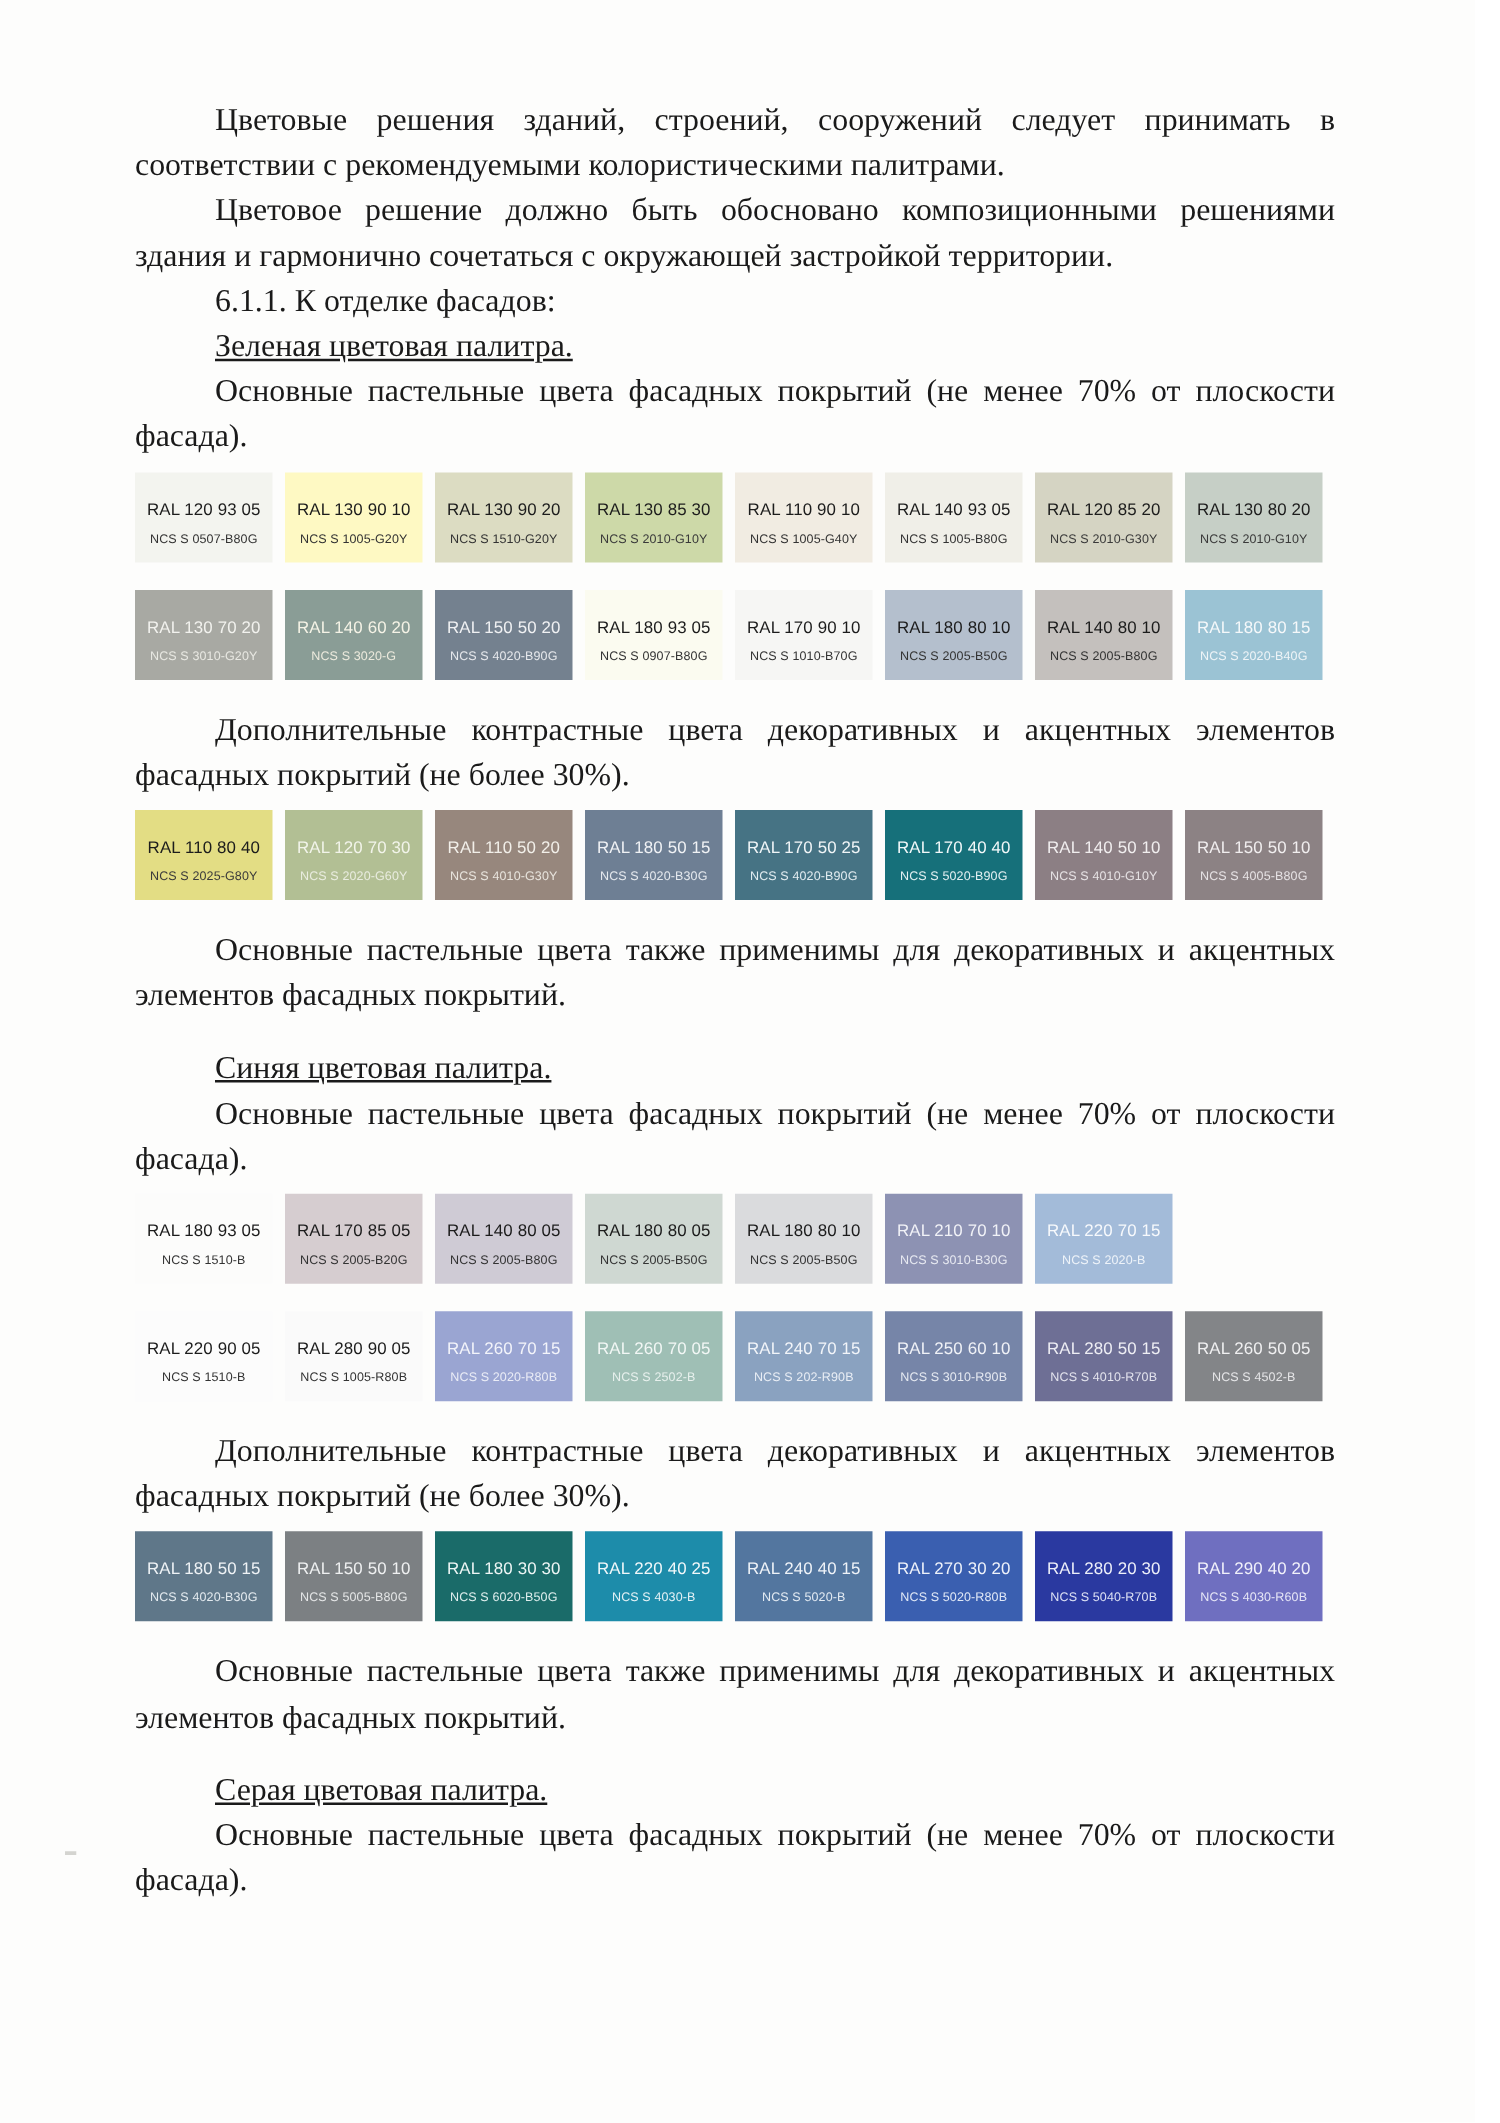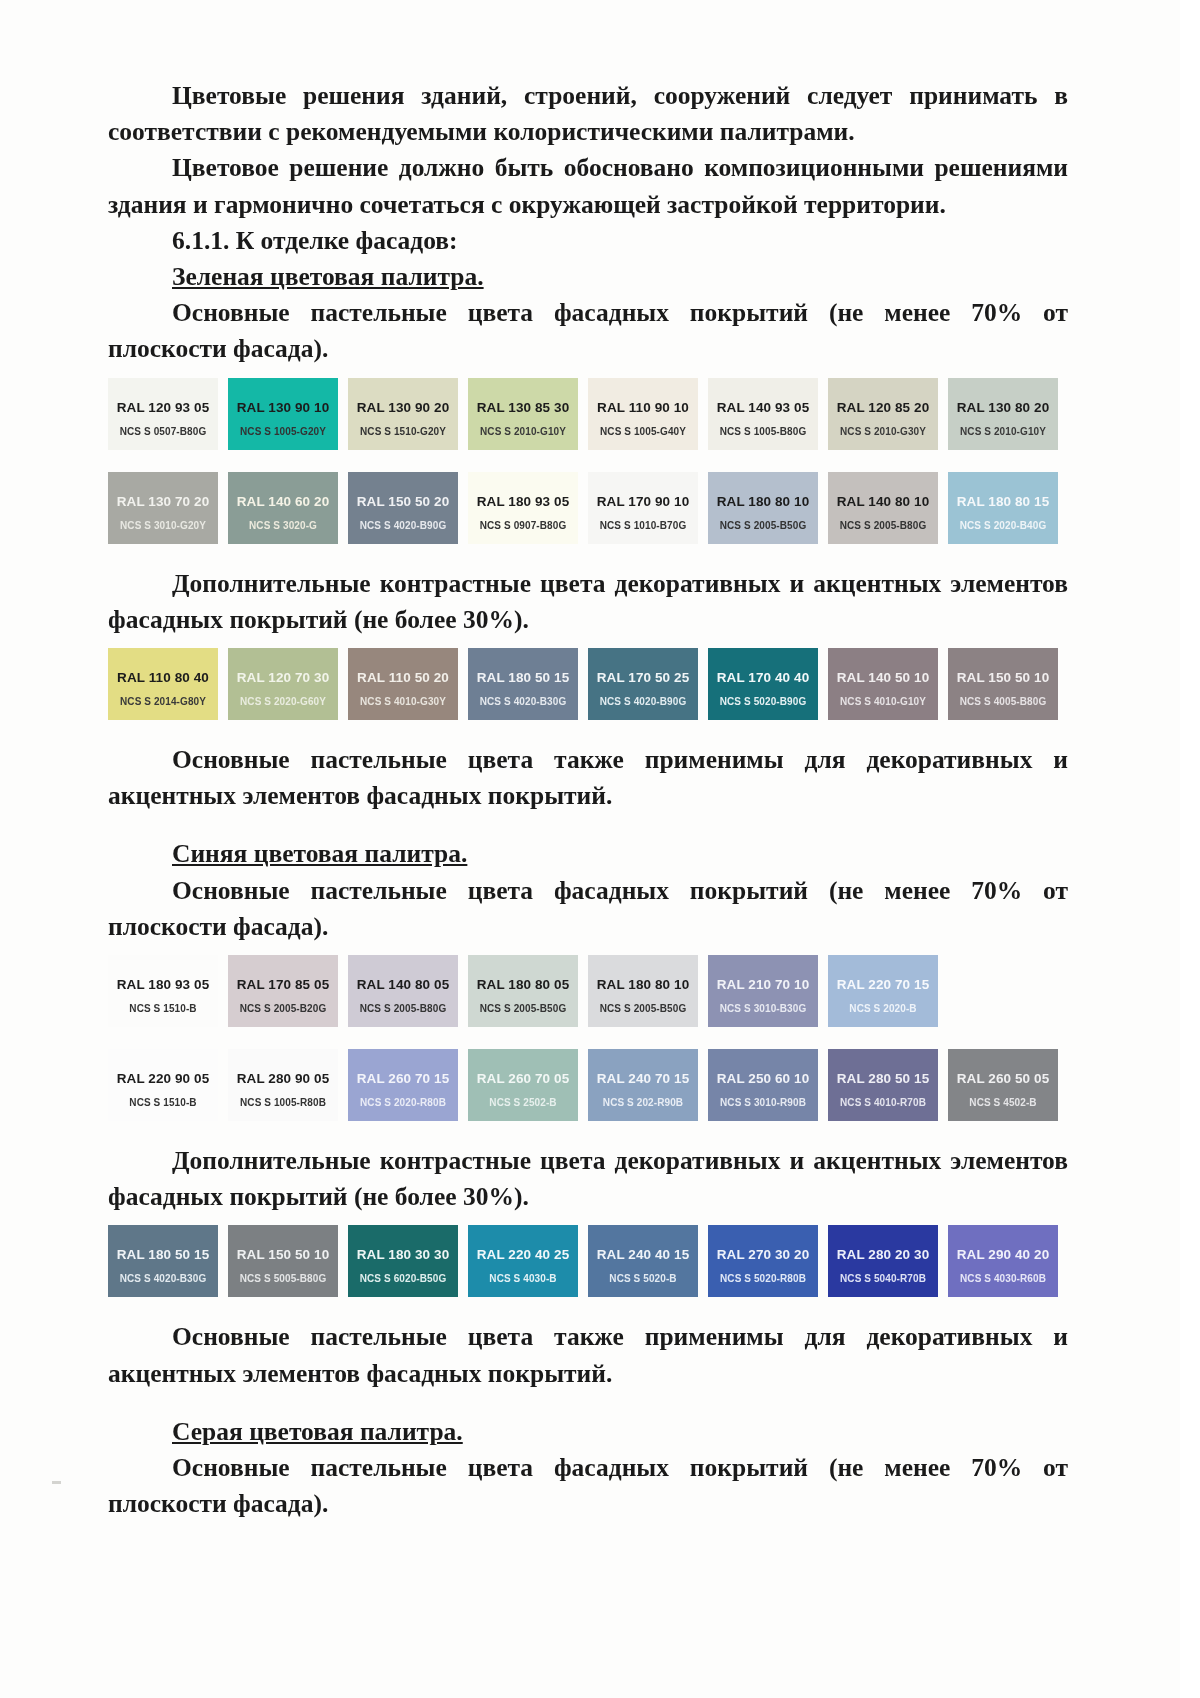--- a/index.html
+++ b/index.html
@@ -11,21 +11,20 @@
     font-family: "Liberation Serif", "DejaVu Serif", serif;
     color: #1a1a1a;
   }
   .page {
     position: relative;
     width: 1180px;
     height: 1698px;
     background: #fdfdfc;
     overflow: hidden;
     box-sizing: border-box;
-    font-weight: bold;
   }
   .content {
     position: absolute;
     left: 108px;
     top: 78px;
     width: 960px;
   }
   p.para {
     margin: 0 0 0 0;
     font-size: 25.5px;
@@ -111,21 +110,21 @@
     <p class="para">Основные пастельные цвета фасадных покрытий (не менее 70% от плоскости фасада).</p>
 
     <div class="palette">
         <div class="swatch-cell">
           <div class="swatch" style="background: rgb(243, 244, 239);">
             <div class="ral" style="color: rgb(28, 28, 28); text-align: center;">RAL 120 93 05</div>
             <div class="ncs" style="color: rgb(51, 51, 51);">NCS S 0507-B80G</div>
           </div>
         </div>
         <div class="swatch-cell">
-          <div class="swatch" style="background: #14b8a6; padding-left: 23px;">
+          <div class="swatch" style="background: #fef9c3; padding-left: 23px;">
             <div class="ral" style="color: rgb(28, 28, 28);">RAL 130 90 10</div>
             <div class="ncs" style="color: rgb(51, 51, 51);">NCS S 1005-G20Y</div>
           </div>
         </div>
         <div class="swatch-cell">
           <div class="swatch" style="background: rgb(220, 220, 194);">
             <div class="ral" style="color: rgb(28, 28, 28);">RAL 130 90 20</div>
             <div class="ncs" style="color: rgb(51, 51, 51);">NCS S 1510-G20Y</div>
           </div>
         </div>
@@ -212,21 +211,21 @@
         </div>
       </div>
 
     <div class="gap-md"></div>
     <p class="para">Дополнительные контрастные цвета декоративных и акцентных элементов фасадных покрытий (не более 30%).</p>
 
     <div class="palette">
         <div class="swatch-cell">
           <div class="swatch" style="background: rgb(227, 221, 132);">
             <div class="ral" style="color: rgb(28, 28, 28);">RAL 110 80 40</div>
-            <div class="ncs" style="color: rgb(58, 58, 58);">NCS S 2014-G80Y</div>
+            <div class="ncs" style="color: rgb(58, 58, 58);">NCS S 2025-G80Y</div>
           </div>
         </div>
         <div class="swatch-cell">
           <div class="swatch" style="background: rgb(178, 191, 148);">
             <div class="ral" style="color: rgb(242, 244, 234);">RAL 120 70 30</div>
             <div class="ncs" style="color: rgb(233, 236, 223);">NCS S 2020-G60Y</div>
           </div>
         </div>
         <div class="swatch-cell">
           <div class="swatch" style="background: rgb(151, 135, 125);">

